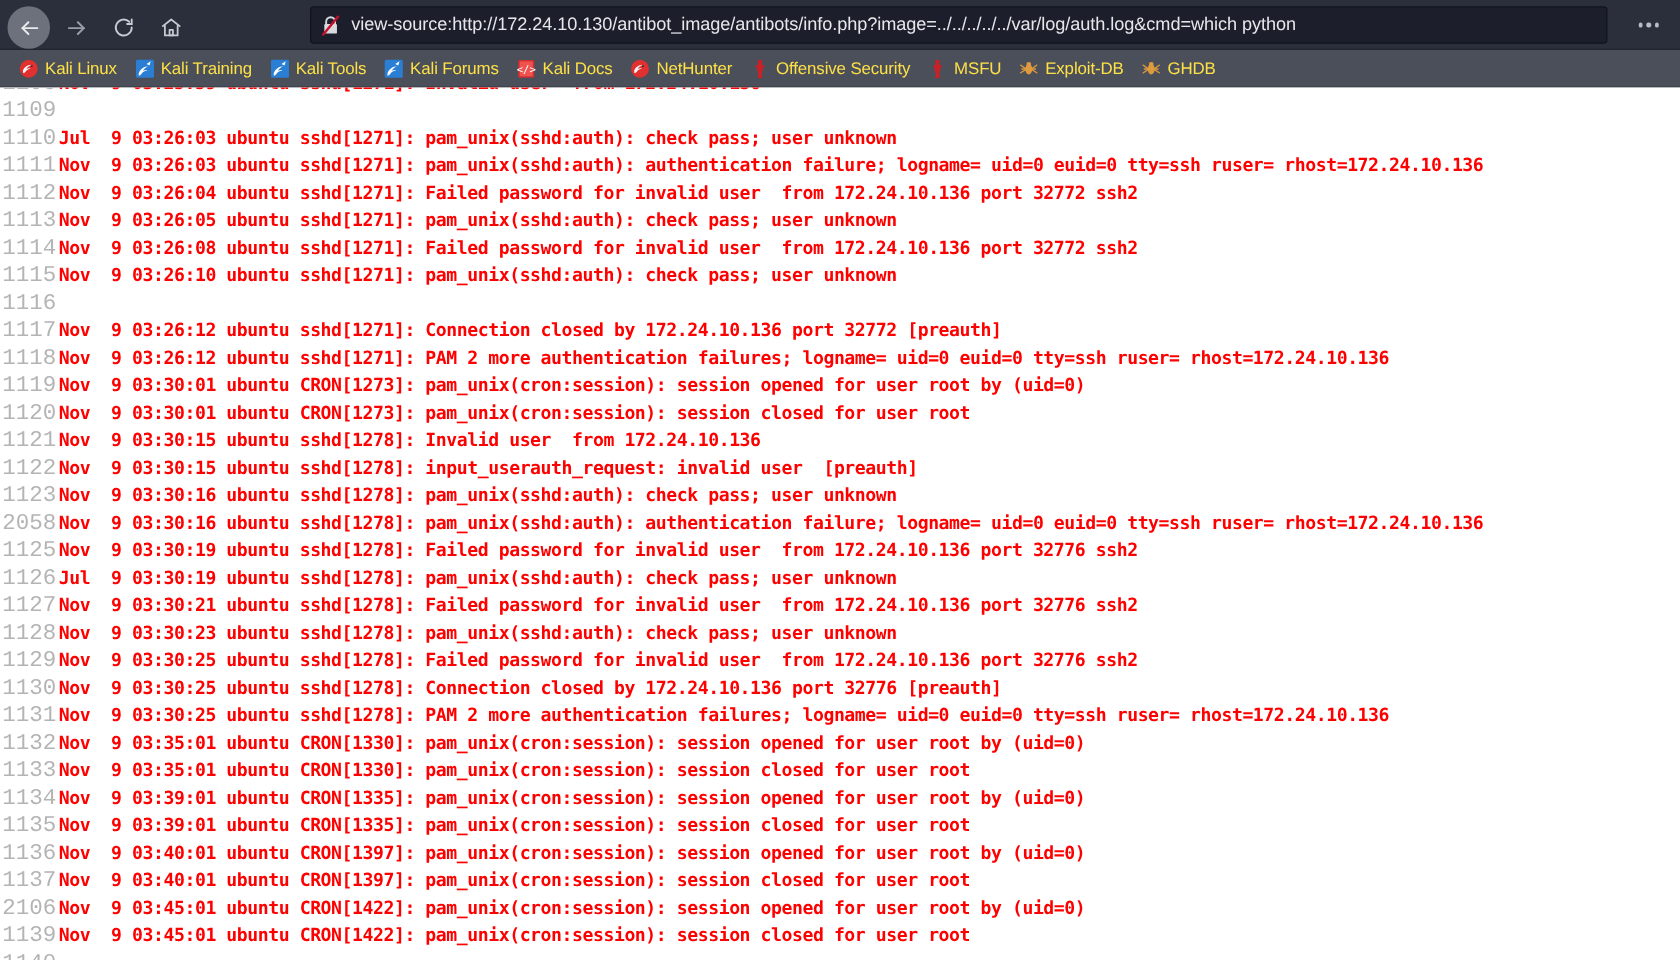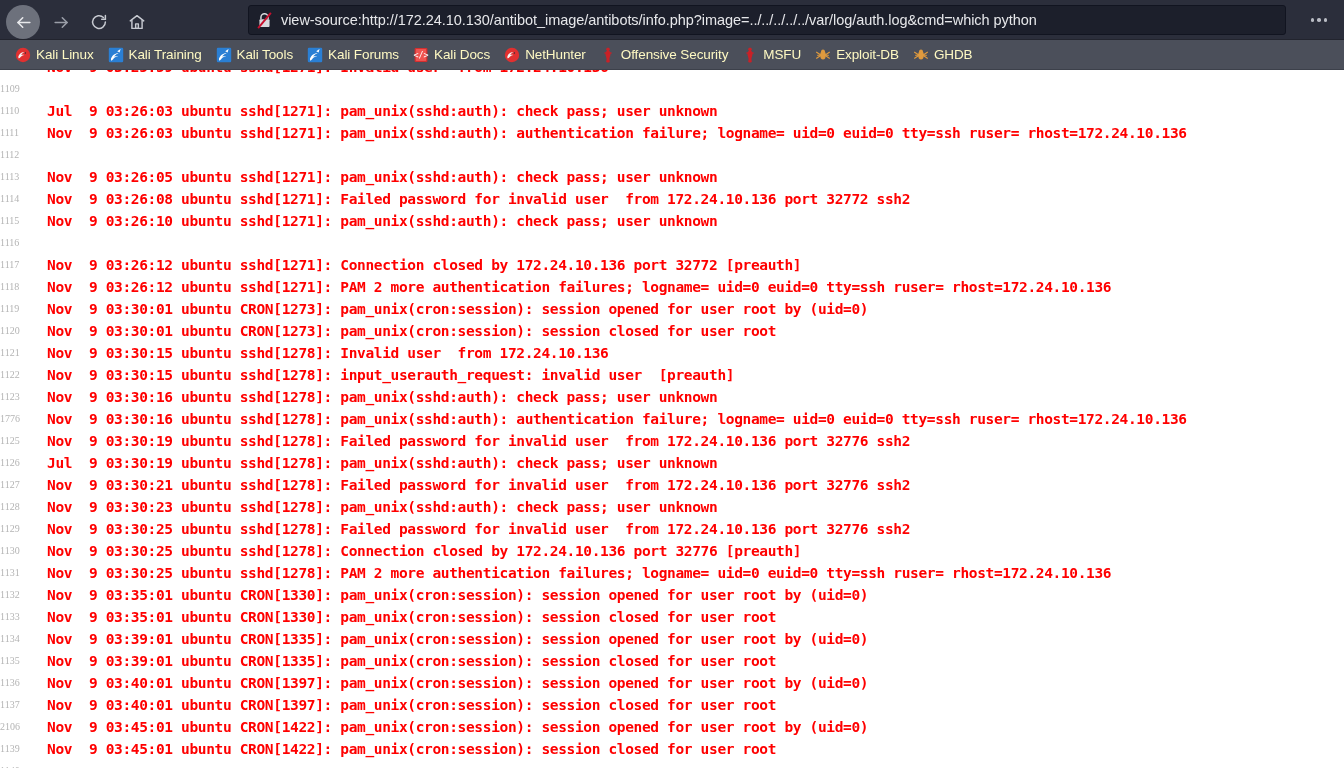--- a/index.html
+++ b/index.html
@@ -88,21 +88,21 @@
   .bm {
     display: flex;
     align-items: center;
     height: 24px;
     padding: 0 7px;
     border-radius: 3px;
     cursor: default;
     flex: 0 0 auto;
   }
   .bm-label {
-    color: #fef9c3;
+    color: #fde047;
     font-size: 13.5px;
     white-space: nowrap;
     margin-left: 5px;
     letter-spacing: -0.1px;
   }
   .bm-ico { width: 16px; height: 16px; flex: 0 0 16px; display:flex; align-items:center; justify-content:center; }
   .bm-ico svg { display:block; }
 
   
   .source {
@@ -120,24 +120,24 @@
   .ln-row {
     display: flex;
     align-items: flex-start;
     height: 22px;
     line-height: 22px;
     white-space: pre;
   }
   .ln-num {
     flex: 0 0 45px;
     width: 45px;
-    text-align: left;
+    text-align: right;
     color: #b4b4b4;
-    font-family: Liberation Serif, serif;
-    font-size: 10px;
+    font-family: Liberation Mono, monospace;
+    font-size: 18px;
     font-weight: normal;
     user-select: none;
   }
   .ln-txt {
     color: #ff0000;
     font-family: "DejaVu Sans Mono", "Liberation Mono", monospace;
     font-size: 14.5px;
     font-weight: bold;
     white-space: pre;
     padding-left: 2px;
@@ -317,33 +317,33 @@
         <span class="bm-label">GHDB</span>
       </div>
     </div>
 
   <div class="source">
     <div class="source-inner" id="source-lines">
         <div class="ln-row"><span class="ln-num">1108</span><span class="ln-txt">Nov  9 03:25:59 ubuntu sshd[1271]: Invalid user  from 172.24.10.136</span></div>
         <div class="ln-row"><span class="ln-num">1109</span></div>
         <div class="ln-row"><span class="ln-num">1110</span><span class="ln-txt">Jul  9 03:26:03 ubuntu sshd[1271]: pam_unix(sshd:auth): check pass; user unknown</span></div>
         <div class="ln-row"><span class="ln-num">1111</span><span class="ln-txt">Nov  9 03:26:03 ubuntu sshd[1271]: pam_unix(sshd:auth): authentication failure; logname= uid=0 euid=0 tty=ssh ruser= rhost=172.24.10.136</span></div>
-        <div class="ln-row"><span class="ln-num">1112</span></div>
+        <div class="ln-row"><span class="ln-num">1112</span><span class="ln-txt">Nov  9 03:26:04 ubuntu sshd[1271]: Failed password for invalid user  from 172.24.10.136 port 32772 ssh2</span></div>
         <div class="ln-row"><span class="ln-num">1113</span><span class="ln-txt">Nov  9 03:26:05 ubuntu sshd[1271]: pam_unix(sshd:auth): check pass; user unknown</span></div>
         <div class="ln-row"><span class="ln-num">1114</span><span class="ln-txt">Nov  9 03:26:08 ubuntu sshd[1271]: Failed password for invalid user  from 172.24.10.136 port 32772 ssh2</span></div>
         <div class="ln-row"><span class="ln-num">1115</span><span class="ln-txt">Nov  9 03:26:10 ubuntu sshd[1271]: pam_unix(sshd:auth): check pass; user unknown</span></div>
         <div class="ln-row"><span class="ln-num">1116</span></div>
         <div class="ln-row"><span class="ln-num">1117</span><span class="ln-txt">Nov  9 03:26:12 ubuntu sshd[1271]: Connection closed by 172.24.10.136 port 32772 [preauth]</span></div>
         <div class="ln-row"><span class="ln-num">1118</span><span class="ln-txt">Nov  9 03:26:12 ubuntu sshd[1271]: PAM 2 more authentication failures; logname= uid=0 euid=0 tty=ssh ruser= rhost=172.24.10.136</span></div>
         <div class="ln-row"><span class="ln-num">1119</span><span class="ln-txt">Nov  9 03:30:01 ubuntu CRON[1273]: pam_unix(cron:session): session opened for user root by (uid=0)</span></div>
         <div class="ln-row"><span class="ln-num">1120</span><span class="ln-txt">Nov  9 03:30:01 ubuntu CRON[1273]: pam_unix(cron:session): session closed for user root</span></div>
         <div class="ln-row"><span class="ln-num">1121</span><span class="ln-txt">Nov  9 03:30:15 ubuntu sshd[1278]: Invalid user  from 172.24.10.136</span></div>
         <div class="ln-row"><span class="ln-num">1122</span><span class="ln-txt">Nov  9 03:30:15 ubuntu sshd[1278]: input_userauth_request: invalid user  [preauth]</span></div>
         <div class="ln-row"><span class="ln-num">1123</span><span class="ln-txt">Nov  9 03:30:16 ubuntu sshd[1278]: pam_unix(sshd:auth): check pass; user unknown</span></div>
-        <div class="ln-row"><span class="ln-num">1776</span><span class="ln-txt">Nov  9 03:30:16 ubuntu sshd[1278]: pam_unix(sshd:auth): authentication failure; logname= uid=0 euid=0 tty=ssh ruser= rhost=172.24.10.136</span></div>
+        <div class="ln-row"><span class="ln-num">2058</span><span class="ln-txt">Nov  9 03:30:16 ubuntu sshd[1278]: pam_unix(sshd:auth): authentication failure; logname= uid=0 euid=0 tty=ssh ruser= rhost=172.24.10.136</span></div>
         <div class="ln-row"><span class="ln-num">1125</span><span class="ln-txt">Nov  9 03:30:19 ubuntu sshd[1278]: Failed password for invalid user  from 172.24.10.136 port 32776 ssh2</span></div>
         <div class="ln-row"><span class="ln-num">1126</span><span class="ln-txt">Jul  9 03:30:19 ubuntu sshd[1278]: pam_unix(sshd:auth): check pass; user unknown</span></div>
         <div class="ln-row"><span class="ln-num">1127</span><span class="ln-txt">Nov  9 03:30:21 ubuntu sshd[1278]: Failed password for invalid user  from 172.24.10.136 port 32776 ssh2</span></div>
         <div class="ln-row"><span class="ln-num">1128</span><span class="ln-txt">Nov  9 03:30:23 ubuntu sshd[1278]: pam_unix(sshd:auth): check pass; user unknown</span></div>
         <div class="ln-row"><span class="ln-num">1129</span><span class="ln-txt">Nov  9 03:30:25 ubuntu sshd[1278]: Failed password for invalid user  from 172.24.10.136 port 32776 ssh2</span></div>
         <div class="ln-row"><span class="ln-num">1130</span><span class="ln-txt">Nov  9 03:30:25 ubuntu sshd[1278]: Connection closed by 172.24.10.136 port 32776 [preauth]</span></div>
         <div class="ln-row"><span class="ln-num">1131</span><span class="ln-txt">Nov  9 03:30:25 ubuntu sshd[1278]: PAM 2 more authentication failures; logname= uid=0 euid=0 tty=ssh ruser= rhost=172.24.10.136</span></div>
         <div class="ln-row"><span class="ln-num">1132</span><span class="ln-txt">Nov  9 03:35:01 ubuntu CRON[1330]: pam_unix(cron:session): session opened for user root by (uid=0)</span></div>
         <div class="ln-row"><span class="ln-num">1133</span><span class="ln-txt">Nov  9 03:35:01 ubuntu CRON[1330]: pam_unix(cron:session): session closed for user root</span></div>
         <div class="ln-row"><span class="ln-num">1134</span><span class="ln-txt">Nov  9 03:39:01 ubuntu CRON[1335]: pam_unix(cron:session): session opened for user root by (uid=0)</span></div>

